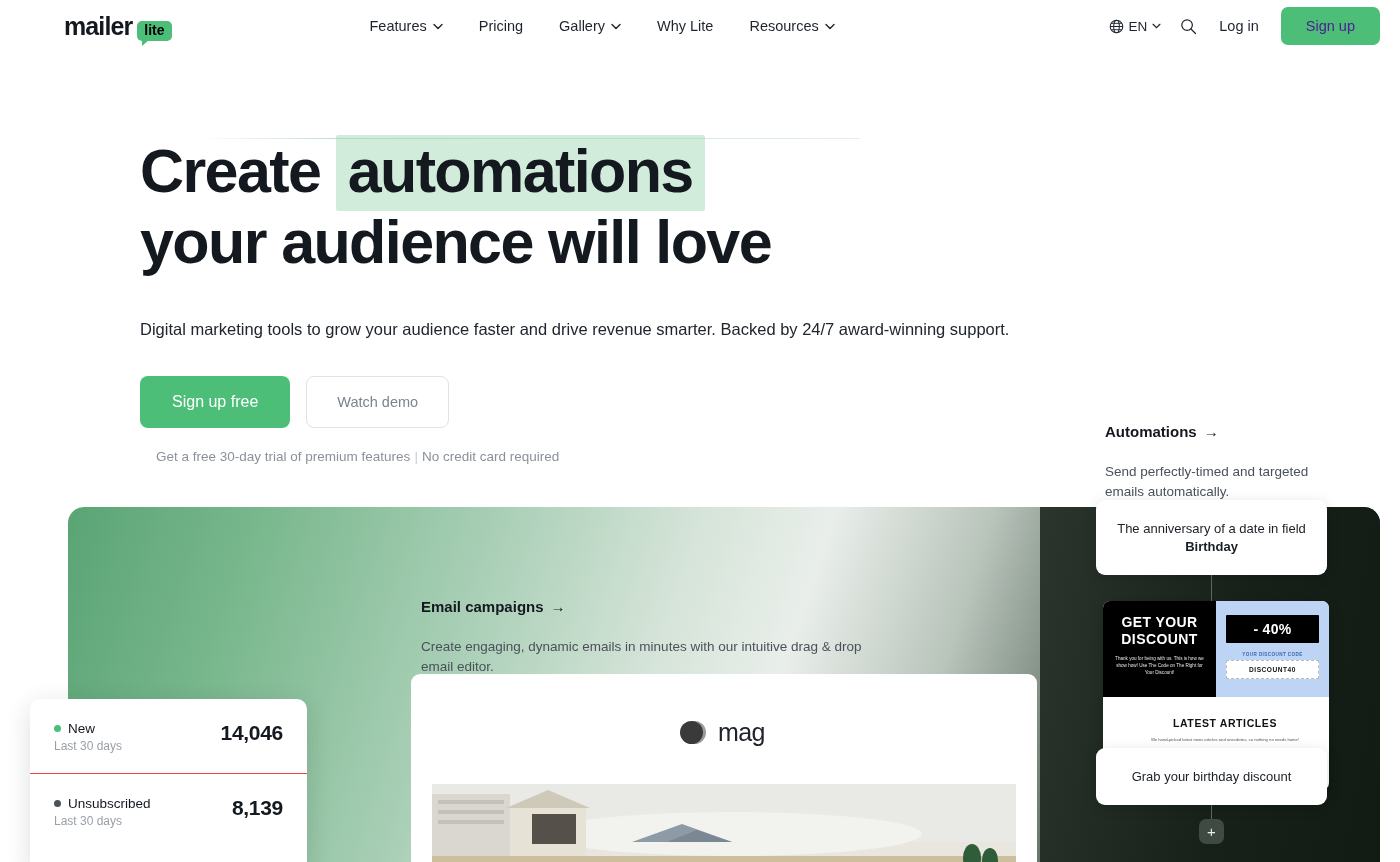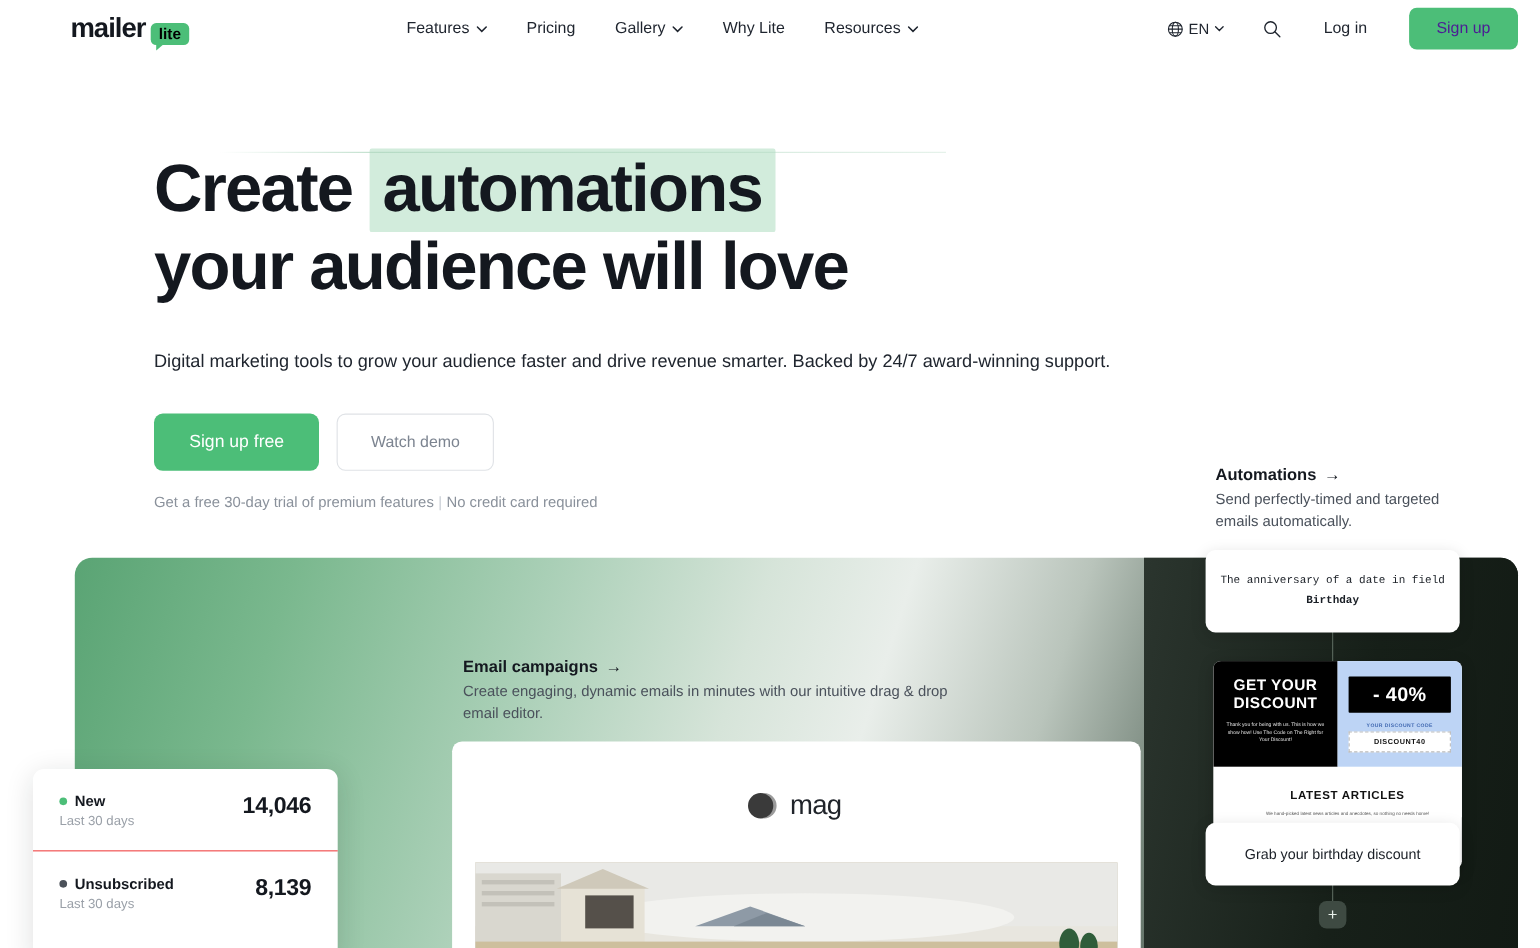--- a/index.html
+++ b/index.html
@@ -50,21 +50,21 @@
     gap: 0px;
     margin-left: 180px;
   }
   .nav-link {
     display: flex; align-items: center; gap: 6px;
     font-size: 14.5px; color: #1e242e;
     padding: 8px 18px; cursor: pointer; white-space: nowrap;
   }
   .nav-right {
     display: flex; align-items: center;
-    margin-left: auto; gap: 16px;
+    margin-left: auto; gap: 0;
   }
   .lang-sel {
     display: flex; align-items: center; gap: 5px;
     font-size: 13.5px; color: #1e242e;
     padding: 8px 10px; cursor: pointer;
   }
   .icon-btn {
     display: flex; align-items: center; justify-content: center;
     width: 34px; height: 34px; cursor: pointer;
   }
@@ -116,35 +116,35 @@
     padding: 17px 32px; cursor: pointer;
   }
   .btn-ghost {
     background: transparent; color: #7c8490;
     font-size: 14.5px; font-family: inherit;
     border: 1px solid #dfe2e6; border-radius: 8px;
     padding: 17px 30px; cursor: pointer;
   }
   .fineprint {
     margin-top: 21px;
-    font-size: 13.5px; color: #8a919b;
+    font-size: 13.5px; color: #8a919b; margin-left: 16px;
   }
   .fineprint .sep { color: #c9ced5; margin: 0 4px; }
 
   
   .auto-blurb {
     position: absolute; left: 1105px; top: 423px;
     width: 240px; z-index: 30;
   }
   .blurb-title {
     font-size: 15px; font-weight: 700; color: #14181f;
     display: flex; align-items: center; gap: 7px;
   }
   .blurb-body {
-    margin-top: 4px;
+    margin-top: 22px;
     font-size: 13.5px; line-height: 20px; color: #4a515b;
   }
 
   
   .panel {
     position: absolute; left: 68px; top: 507px;
     width: 1312px; height: 420px;
     border-radius: 16px;
     overflow: hidden;
     background:
@@ -215,40 +215,40 @@
     box-shadow: 0 6px 26px rgba(20,30,25,.14);
     z-index: 25;
   }
   .stat-row { padding: 22px 24px 20px 24px; }
   .stat-row + .stat-row { border-top: 1px solid #ef4444; }
   .stat-inner { display: flex; align-items: flex-start; justify-content: space-between; }
   .stat-dotline { display: flex; align-items: center; gap: 7px; }
   .dot { width: 7px; height: 7px; border-radius: 50%; }
   .dot.green { background: #4cbe78; }
   .dot.grey { background: #4b5159; }
-  .stat-label { font-size: 13.5px; font-weight: 700; color: #14181f; }
+  .stat-label { font-size: 13.5px; font-weight: 400; color: #14181f; }
   .stat-sub { font-size: 12px; color: #9aa0a8; margin-top: 3px; margin-left: 0; }
   .stat-val { font-size: 21px; font-weight: 700; color: #14181f; letter-spacing: -0.3px; }
 
   
   .flow-line {
     position: absolute; left: 1211px; top: 570px;
     width: 1px; height: 262px;
     background: #5c6b60; z-index: 26;
   }
   .trigger-card {
     position: absolute; left: 1096px; top: 500px;
     width: 231px; height: 75px;
     background: #fff; border-radius: 9px;
     display: flex; align-items: center; justify-content: center;
     text-align: center;
     box-shadow: 0 3px 14px rgba(0,0,0,.13);
     z-index: 28;
   }
-  .trigger-text { font-size: 10px; line-height: 18px; color: #1a1f26; font-family: Liberation Mono, monospace; }
+  .trigger-text { font-size: 13px; line-height: 18px; color: #1a1f26; }
   .trigger-text b { font-weight: 700; }
 
   .promo-card {
     position: absolute; left: 1103px; top: 601px;
     width: 226px; height: 189px;
     background: #fff; border-radius: 7px;
     overflow: hidden; z-index: 28;
     box-shadow: 0 3px 14px rgba(0,0,0,.18);
   }
   .promo-top { display: flex; height: 96px; }
@@ -262,21 +262,21 @@
   }
   .promo-p {
     font-size: 4.6px; line-height: 7px; margin-top: 7px; color: #e6e6e6;
   }
   .promo-right {
     width: 113px; background: #bdd4f5;
     padding: 14px 10px 0 10px; text-align: center;
   }
   .promo-pct {
     background: #000; color: #fff;
-    font-size: 18px; font-weight: 700; letter-spacing: 0.3px;
+    font-size: 14px; font-weight: 700; letter-spacing: 0.3px;
     padding: 6px 0; border-radius: 1px;
     display: block;
   }
   .promo-codelabel {
     margin-top: 9px; font-size: 4.6px; font-weight: 700;
     color: #3f67b0; letter-spacing: .4px;
   }
   .promo-code {
     margin-top: 3px; background: #fff; color: #111;
     font-size: 6.6px; font-weight: 700; letter-spacing: .5px;

